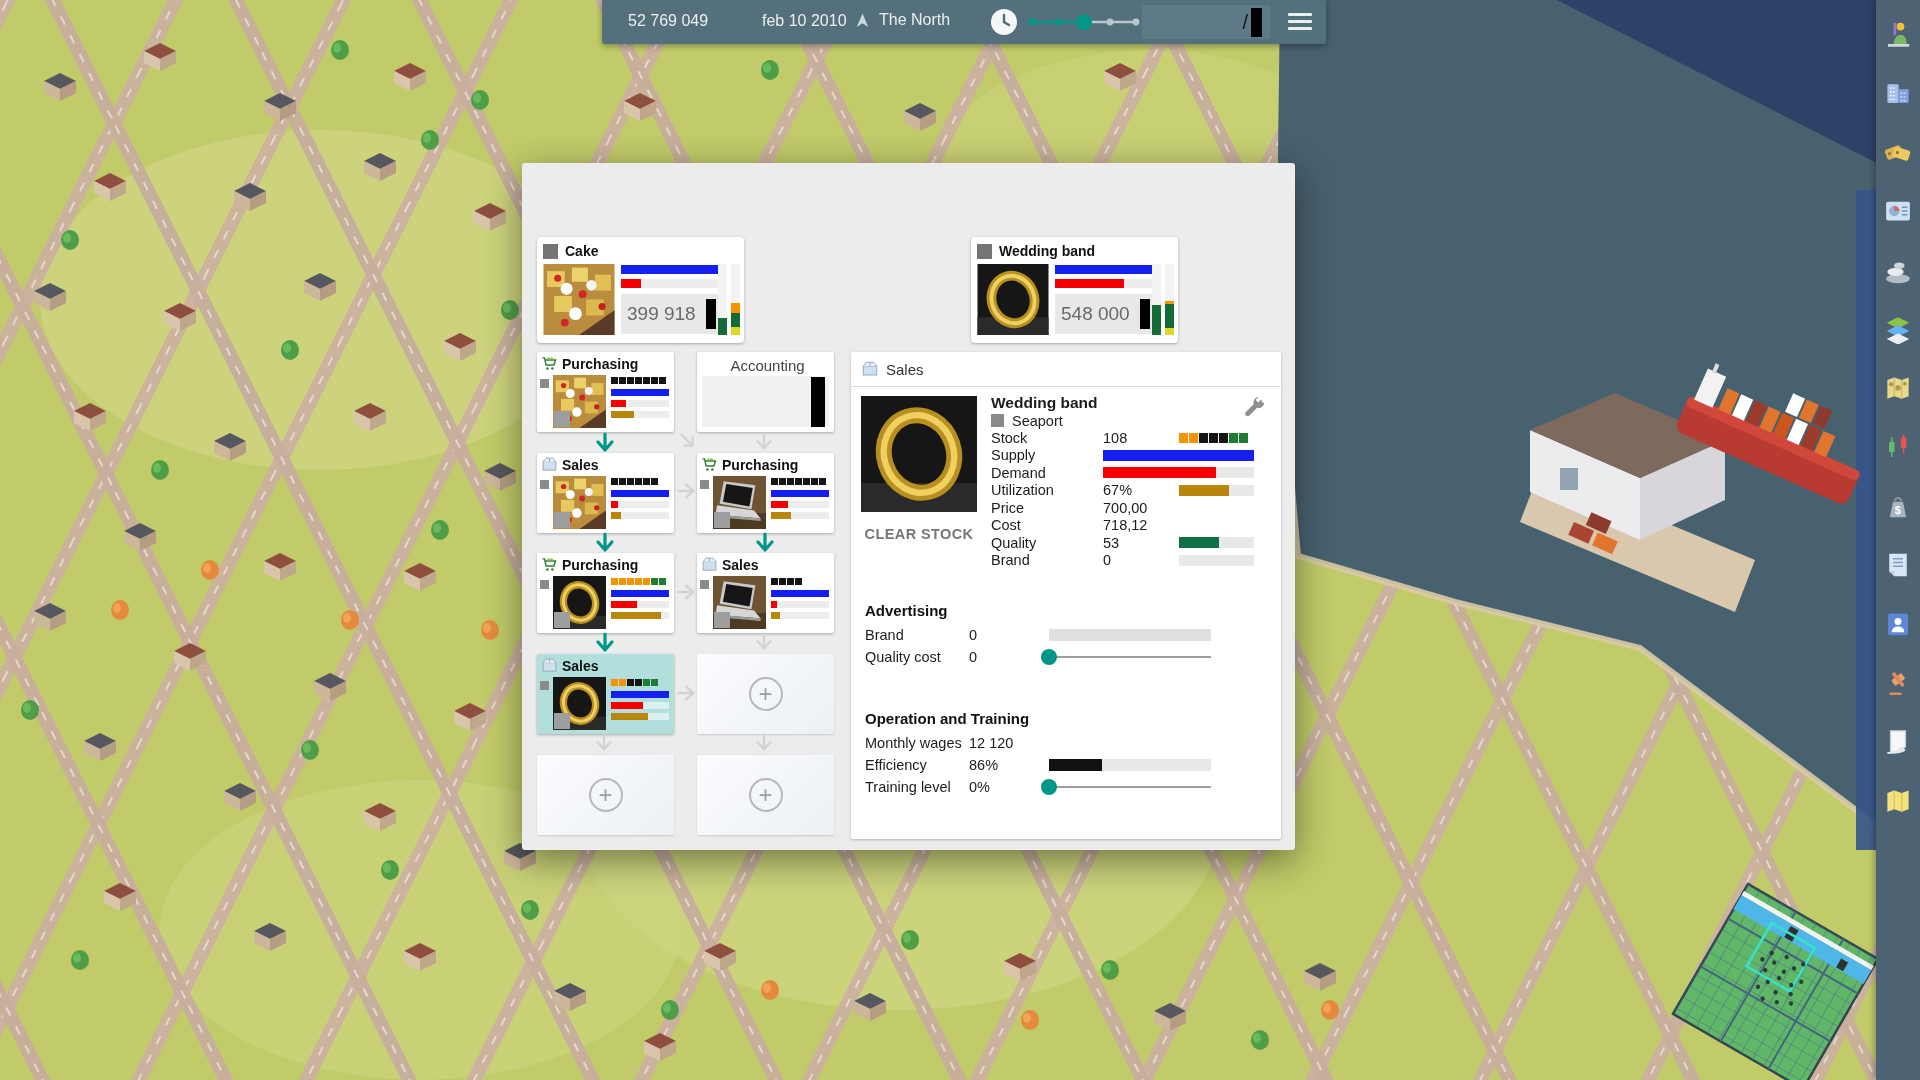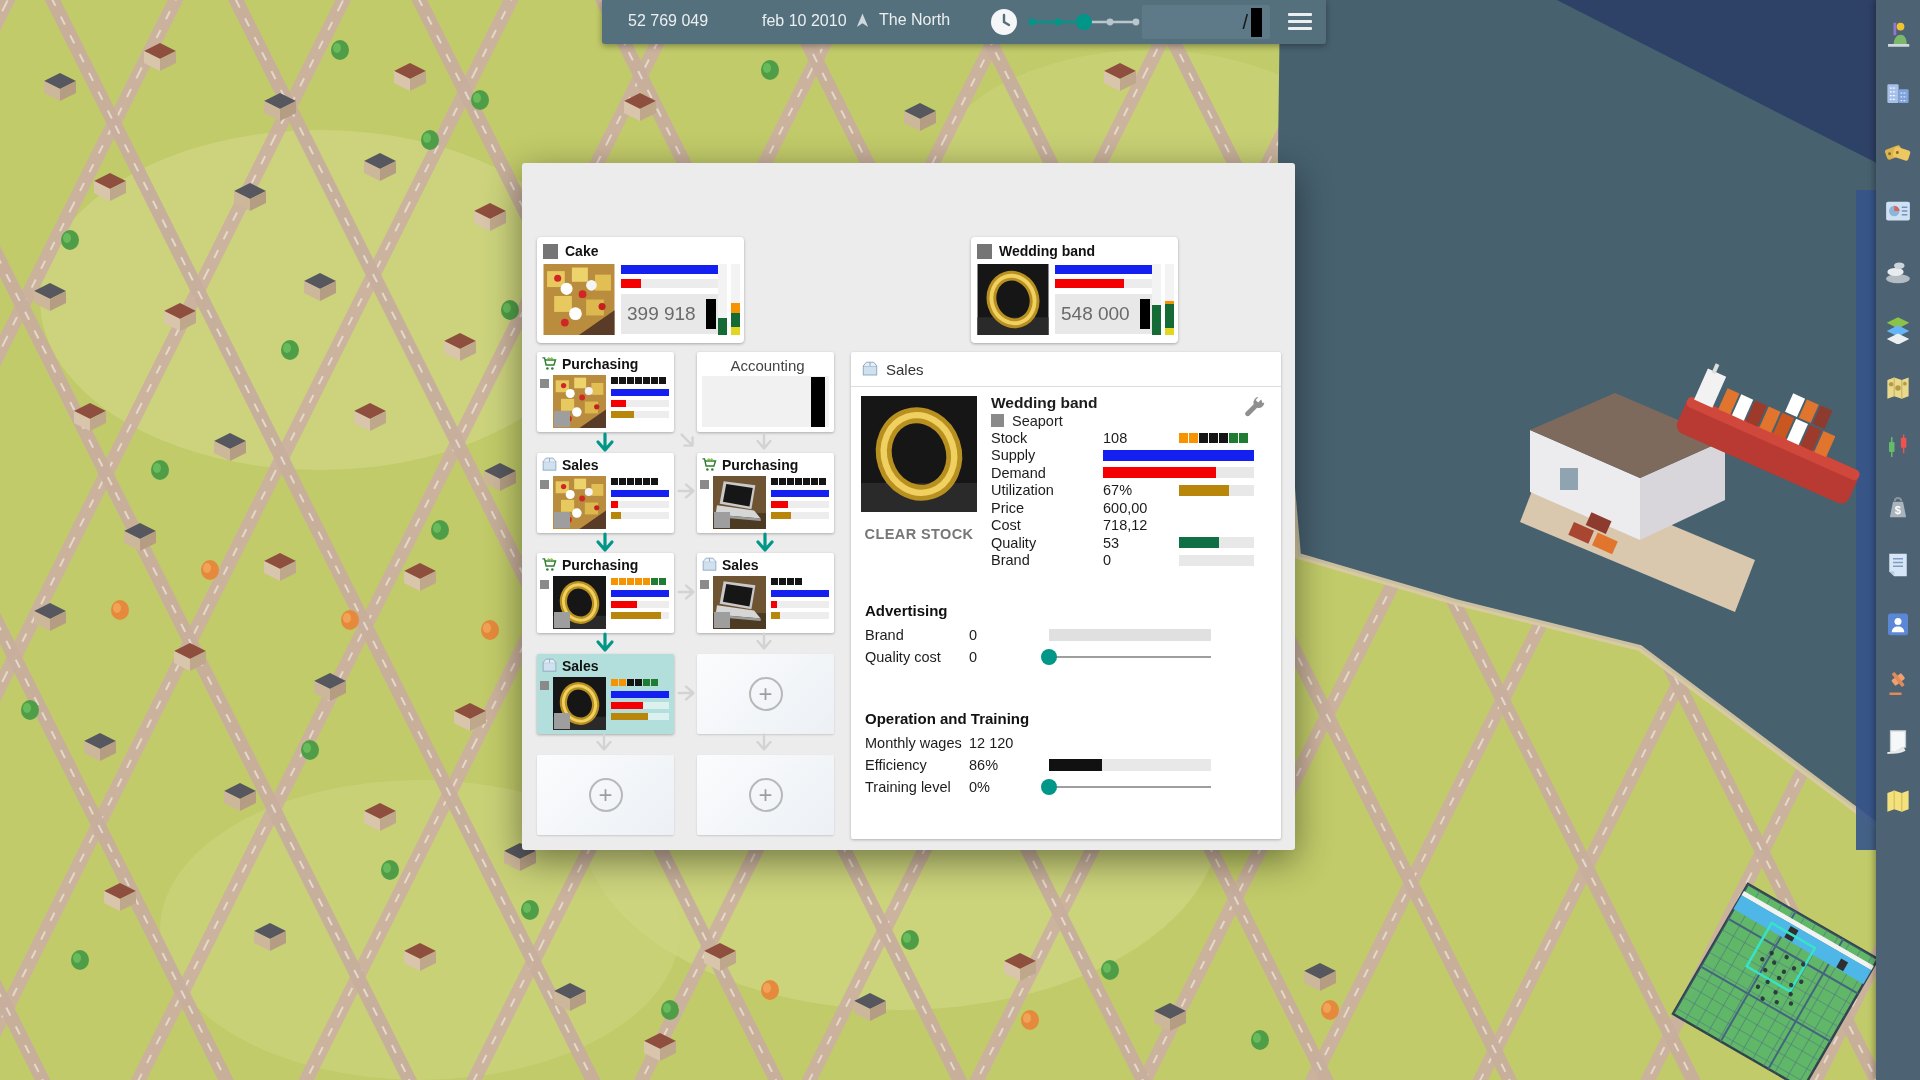--- a/index.html
+++ b/index.html
@@ -833,21 +833,21 @@
             </div>
           <div class="srow">
               <span class="lbl">Utilization</span>
             <span class="val">67%</span>
             <span class="sbar">
                 <i class="f-util" style="width: 67%;"></i>
               </span>
             </div>
           <div class="srow">
               <span class="lbl">Price</span>
-            <span class="val">600,00</span>
+            <span class="val">700,00</span>
             </div>
           <div class="srow">
               <span class="lbl">Cost</span>
             <span class="val">718,12</span>
             </div>
           <div class="srow">
               <span class="lbl">Quality</span>
             <span class="val">53</span>
             <span class="sbar">
                 <i class="f-quality" style="width: 53%;"></i>

